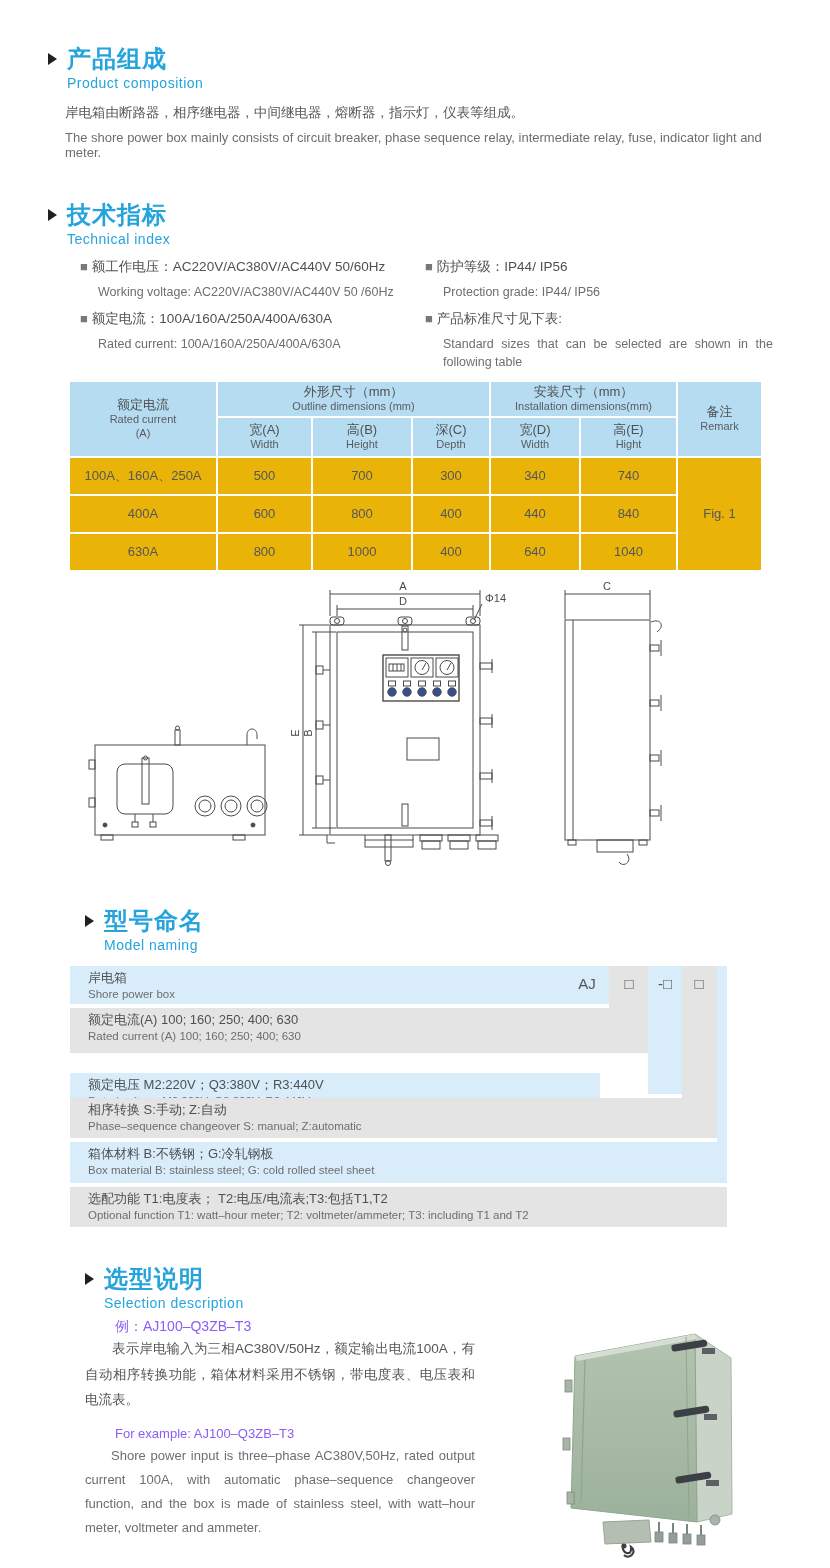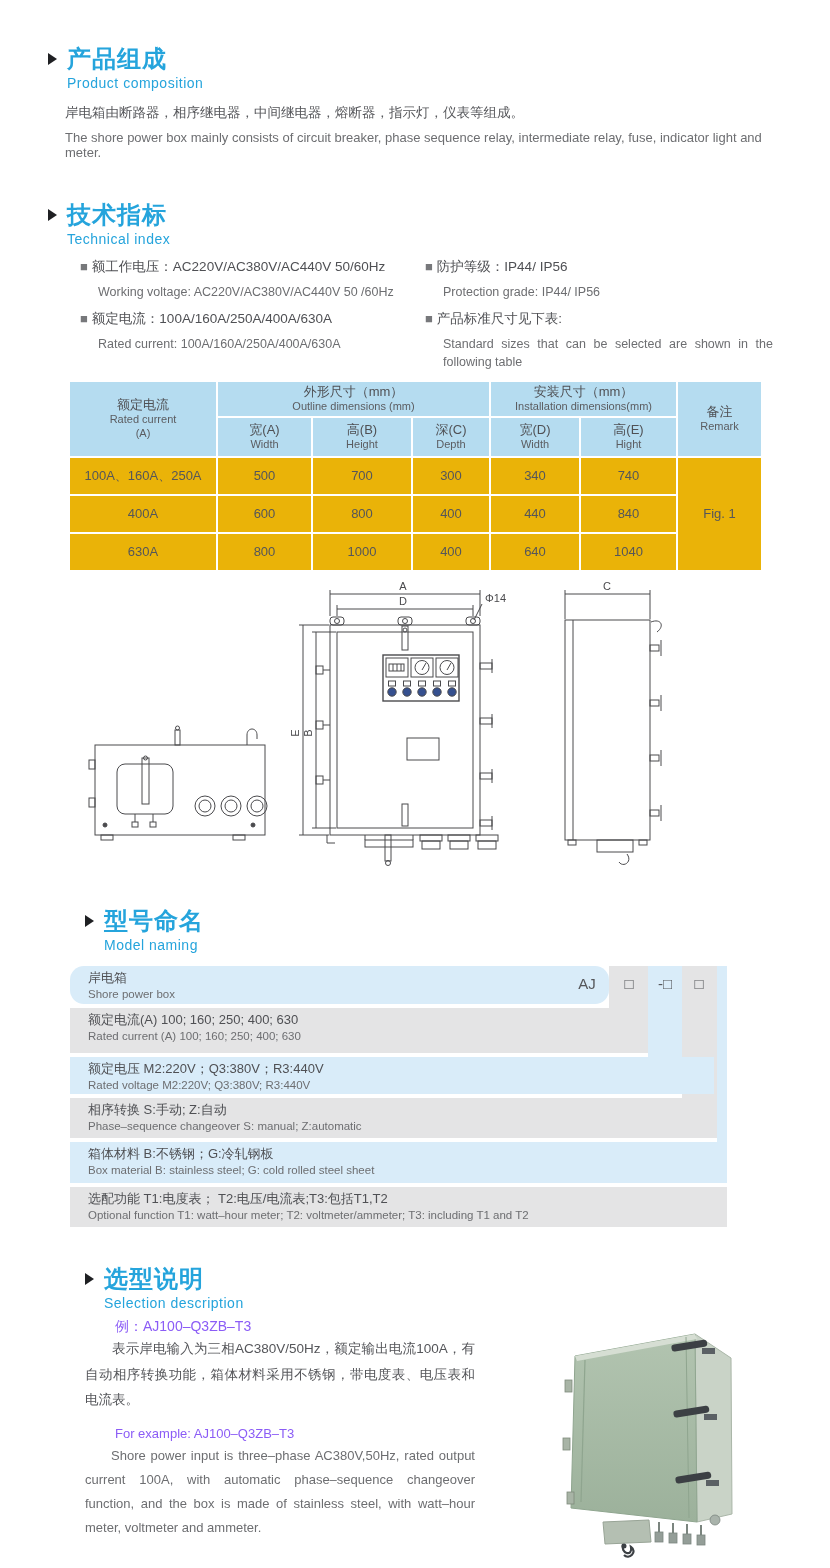--- a/index.html
+++ b/index.html
@@ -300,29 +300,29 @@
     </div>
   </div>
 
   <div class="abs" style="left:70px;top:966px;width:657px;height:262px;">
 
     <div class="strip m-gray" style="left:539px;width:39px;height:87px;"></div>
     <div class="strip m-blue" style="left:578px;width:34px;height:128px;"></div>
     <div class="strip m-gray" style="left:612px;width:35px;height:172px;"></div>
     <div class="strip m-blue" style="left:647px;width:10px;height:217px;"></div>
 
-    <div class="mrow m-blue" style="top:0;width:539px;height:38px;border-radius:14px;">
+    <div class="mrow m-blue" style="top:0;width:539px;height:38px;">
       <div class="mzh">岸电箱</div>
       <div class="men">Shore power box</div>
     </div>
     <div class="mrow m-gray" style="top:42px;width:578px;height:45px;">
       <div class="mzh">额定电流(A)  100; 160; 250; 400; 630</div>
       <div class="men">Rated current (A) 100; 160; 250; 400; 630</div>
     </div>
-    <div class="mrow m-blue" style="top:91px;width:644px;height:37px;">
+    <div class="mrow m-blue" style="top:107px;width:530px;height:37px;">
       <div class="mzh">额定电压   M2:220V；Q3:380V；R3:440V</div>
       <div class="men">Rated voltage   M2:220V;  Q3:380V;  R3:440V</div>
     </div>
     <div class="mrow m-gray" style="top:132px;width:647px;height:40px;">
       <div class="mzh">相序转换  S:手动; Z:自动</div>
       <div class="men">Phase–sequence changeover  S: manual;  Z:automatic</div>
     </div>
     <div class="mrow m-blue" style="top:176px;width:657px;height:41px;">
       <div class="mzh">箱体材料    B:不锈钢；G:冷轧钢板</div>
       <div class="men">Box material    B: stainless steel; G: cold rolled steel sheet</div>

